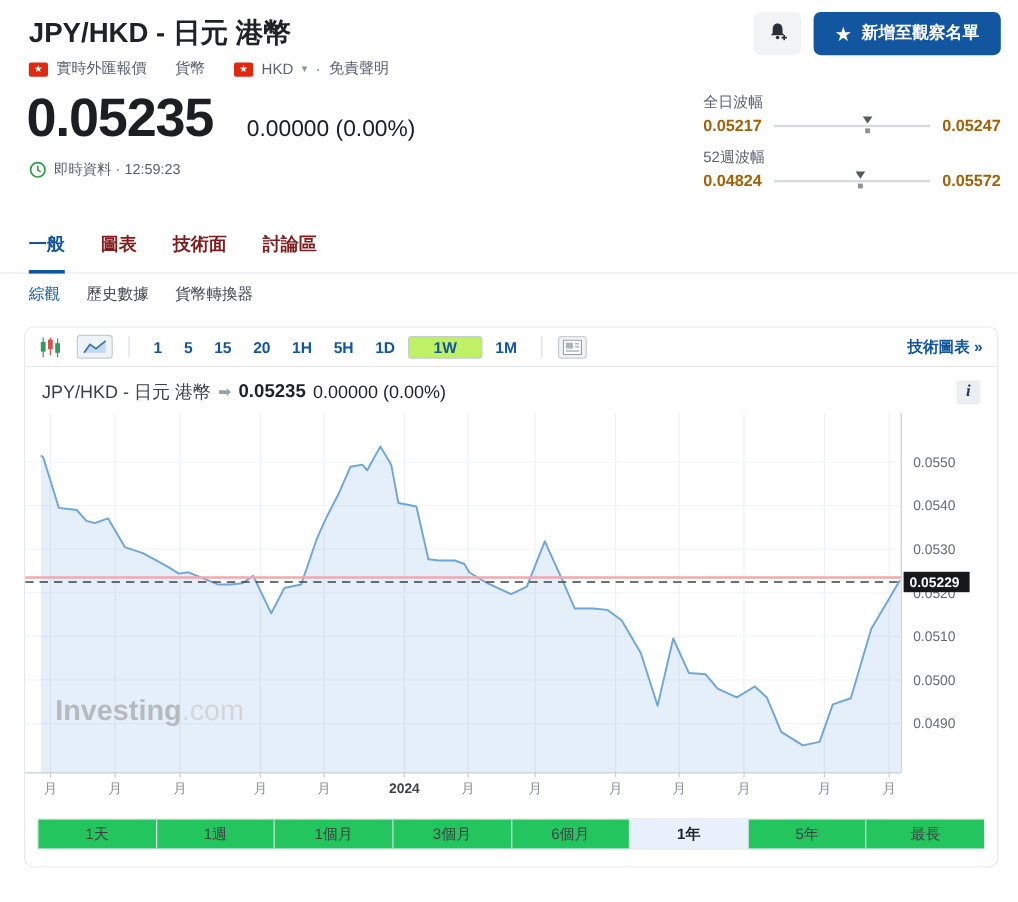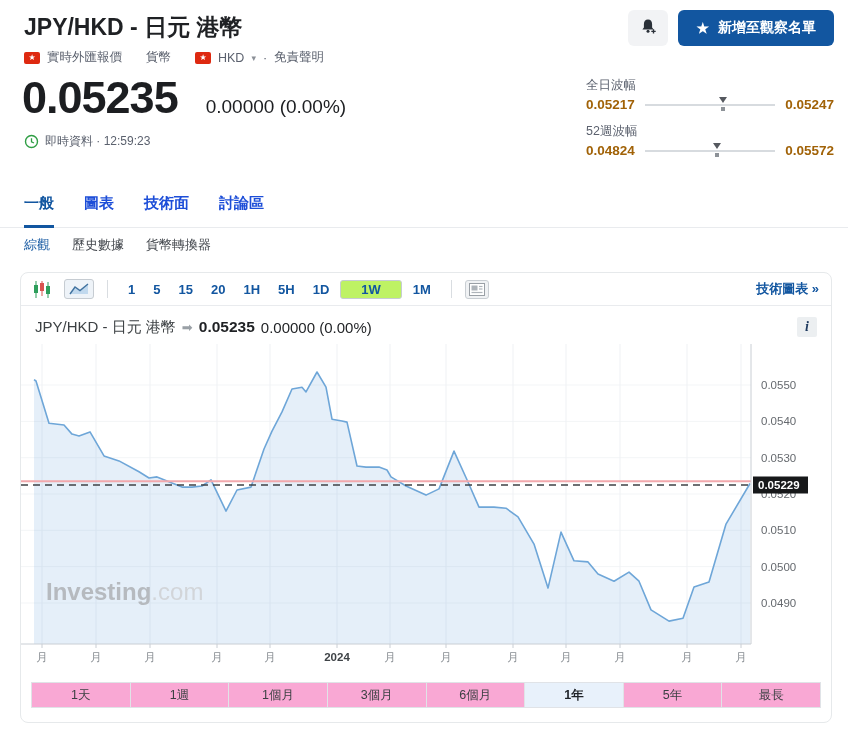--- a/index.html
+++ b/index.html
@@ -34,21 +34,21 @@
   .stat-row { display:flex; align-items:center; }
   .stat-val { font-size:13.5px; font-weight:bold; color:#a16207; }
   .track { flex:1; height:2px; background:#d7dbdf; margin:0 10px; position:relative; }
   .marker { position:absolute; transform:translateX(-50%); }
   .marker .tri { width:0; height:0; border-left:4px solid transparent; border-right:4px solid transparent;
     border-top:6px solid #55595f; position:absolute; top:-7px; left:-4px; }
   .marker .bar { width:4px; height:4px; background:#8d9298; position:absolute; top:3px; left:-2px; }
   
   .tabs { position:absolute; left:0; top:190px; width:848px; display:flex; gap:30px;
     padding:0 24px; border-bottom:1px solid #e9ebee; }
-  .tab { font-size:15px; font-weight:bold; color:#1d4ed8; padding:4px 0 12px; cursor:pointer; }
+  .tab { font-size:15px; font-weight:bold; color:#7f1d1d; padding:4px 0 12px; cursor:pointer; }
   .tab.active { color:#1256a0; border-bottom:3px solid #1256a0; margin-bottom:-1px; }
   .subtabs { position:absolute; left:24px; top:236px; display:flex; gap:22px; font-size:13px; }
   .subtab { color:#44484e; cursor:pointer; }
   .subtab.active { color:#1256a0; }
   
   .card { position:absolute; left:20px; top:272px; width:812px; height:451px;
     border:1px solid #e6e9eb; border-radius:8px; background:#fff; }
   .toolbar { height:33px; border-bottom:1px solid #e9ebee; display:flex; align-items:center;
     padding:0 12px; gap:13px; }
   .tb-icon { display:flex; align-items:center; justify-content:center; cursor:pointer; }
@@ -63,21 +63,21 @@
   .ct-name { font-size:15px; color:#3c4043; }
   .ct-arrow { font-size:13px; color:#9aa0a6; }
   .ct-price { font-size:15.5px; font-weight:bold; color:#1f2124; }
   .ct-change { font-size:15px; color:#1f2124; }
   .info-box { margin-left:auto; width:20px; height:20px; background:#eceff1; border-radius:2px;
     display:flex; align-items:center; justify-content:center; cursor:pointer;
     font-family:"Liberation Serif",serif; font-style:italic; font-weight:bold; font-size:14px; color:#1f3a5f; }
   .chart-svg { display:block; margin-top:2px; }
   .range-bar { display:flex; margin:14px 10px 0; border:1px solid #e0e3e7; height:26px; }
   .range-btn { flex:1; display:flex; align-items:center; justify-content:center;
-    font-size:12.5px; color:#3c4043; border-right:1px solid #e0e3e7; cursor:pointer; background:#f9a8d4; }
+    font-size:12.5px; color:#3c4043; border-right:1px solid #e0e3e7; cursor:pointer; background:#22c55e; }
   .range-btn:last-child { border-right:none; }
   .range-btn.active { background:#e8f1fb; font-weight:bold; color:#1f2328; }
 </style>
 </head>
 <body>
 
 <h1 class="page-title">JPY/HKD - 日元 港幣</h1>
 
 <div class="actions">
   <button class="bell-btn">

